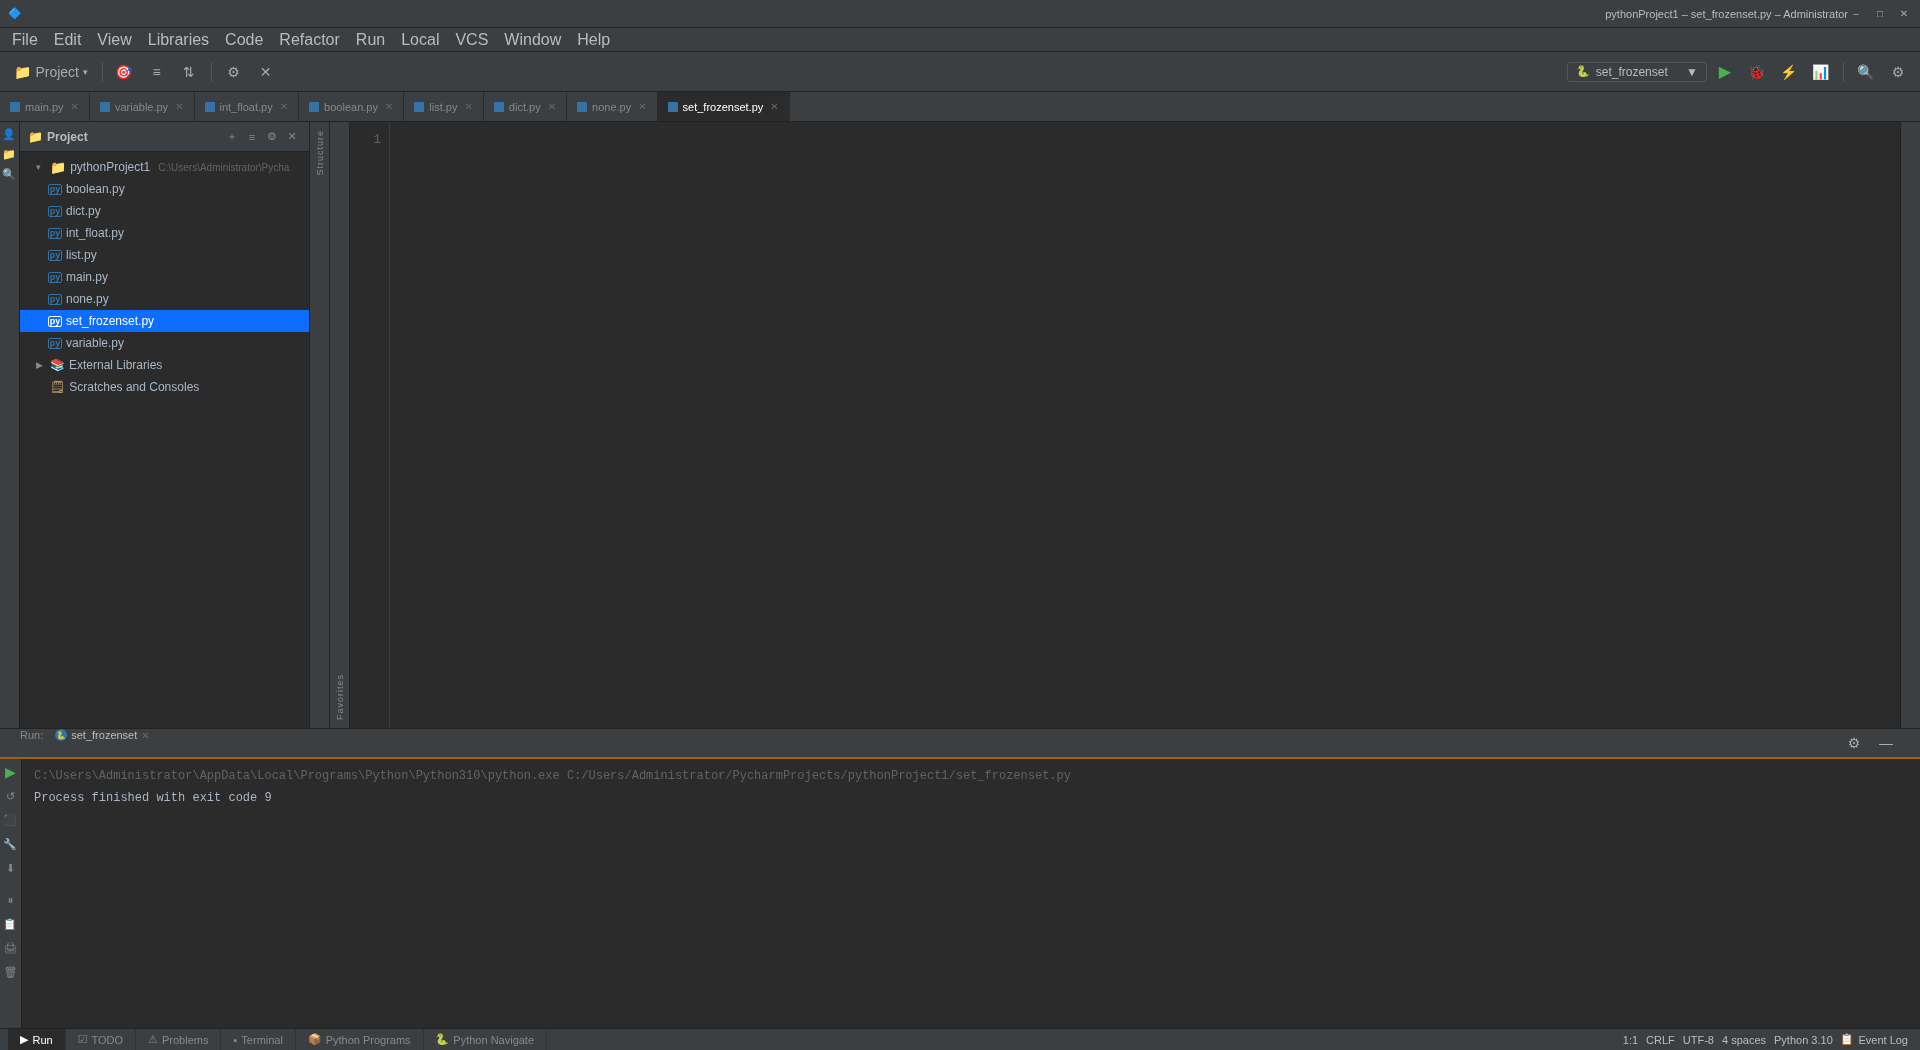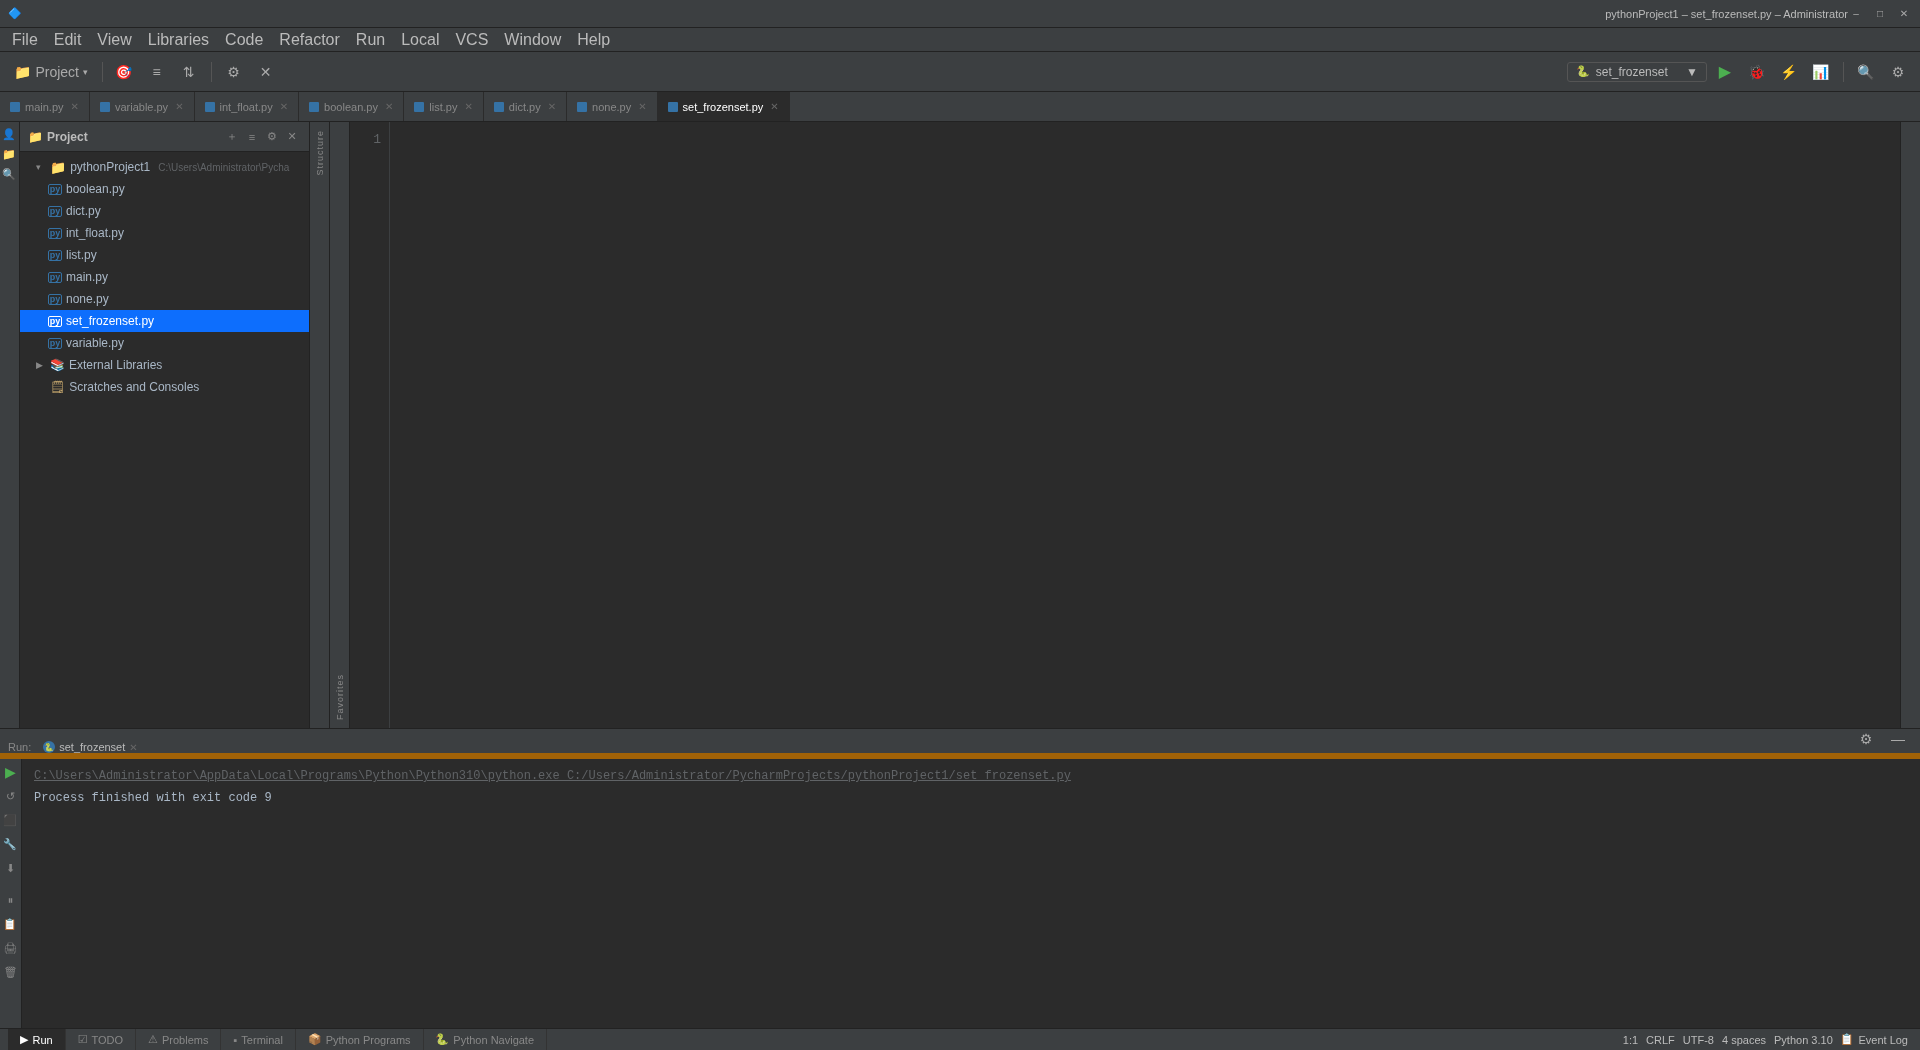--- a/index.html
+++ b/index.html
@@ -298,23 +298,23 @@
       background: #2b2b2b;
       border-top: 1px solid #222;
       display: flex;
       flex-direction: column;
       flex-shrink: 0;
     }
     #bottom-toolbar {
       height: 30px;
       background: #3c3f41;
       display: flex;
-      align-items: flex-end;
-      padding: 0 8px;
-      border-bottom: 6px solid #a16207;
+      align-items: flex-start;
+      padding: 0 20px;
+      border-bottom: 2px solid #a16207;
       gap: 6px;
     }
     .bottom-toolbar-label {
       font-size: 11px;
       color: #888;
     }
     .run-tab {
       display: flex;
       align-items: center;
       gap: 4px;
@@ -364,21 +364,21 @@
       padding: 8px 12px;
       font-family: 'Courier New', monospace;
       font-size: 12px;
       color: #a9b7c6;
       overflow-y: auto;
     }
     .output-line {
       line-height: 18px;
       word-break: break-all;
     }
-    .output-line.cmd { color: #606366; text-decoration: underline; }
+    .output-line.cmd { color: #606366; }
     .output-line.success { color: #a9b7c6; }
 
     
     #status-bar {
       height: 22px;
       background: #3c3f41;
       display: flex;
       align-items: center;
       padding: 0 8px;
       flex-shrink: 0;

